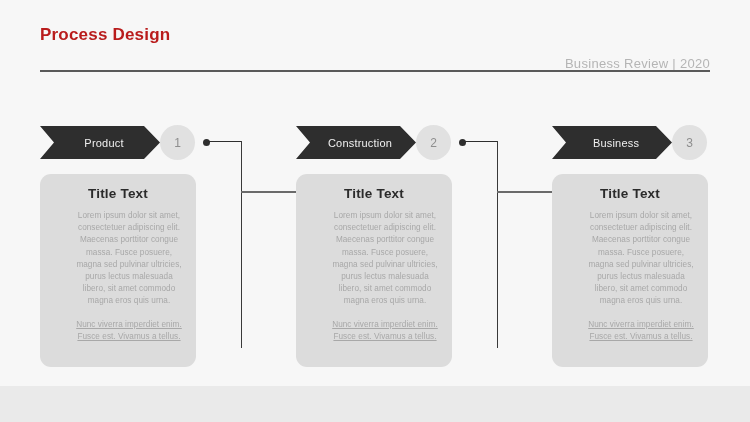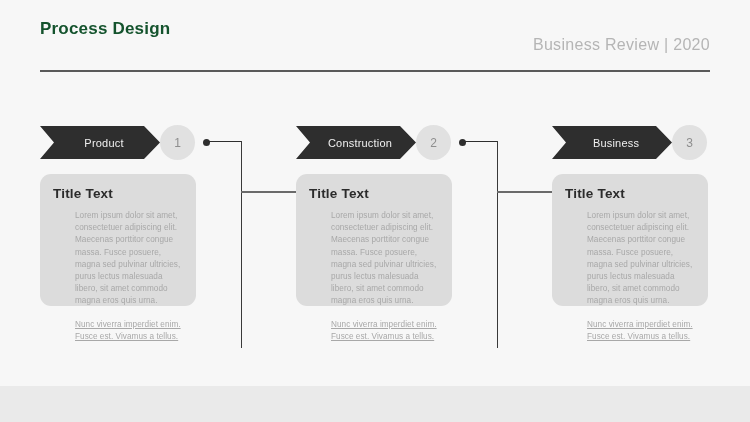--- a/index.html
+++ b/index.html
@@ -20,32 +20,32 @@
     top: 0;
     width: 750px;
     height: 386px;
     background: #f7f7f7;
   }
 
   
   #header-title {
     position: absolute;
     left: 40px;
-    top: 19px;
+    top: 25px;
     font-size: 17px;
     font-weight: bold;
     letter-spacing: 0.2px;
-    color: #14532d;
+    color: #b91c1c;
     white-space: nowrap;
   }
   #header-meta {
     position: absolute;
     right: 40px;
-    top: 36px;
-    font-size: 16px;
+    top: 56px;
+    font-size: 13px;
     color: #b5b5b5;
     letter-spacing: 0.3px;
     white-space: nowrap;
   }
   #header-rule {
     position: absolute;
     left: 40px;
     top: 70px;
     width: 670px;
     height: 2px;
@@ -90,26 +90,26 @@
     display: flex;
     align-items: center;
     justify-content: center;
   }
 
   
   .card {
     position: absolute;
     top: 174px;
     width: 156px;
-    height: 132px;
+    height: 193px;
     background: #dcdcdc;
     border-radius: 11px;
     box-sizing: border-box;
     padding: 12px 13px 0 13px;
-    text-align: left;
+    text-align: center;
   }
   .card-title {
     font-size: 13.5px;
     font-weight: bold;
     color: #2b2b2b;
     letter-spacing: 0.2px;
     margin-bottom: 9px;
   }
   .card-body {
     font-size: 8.2px;

